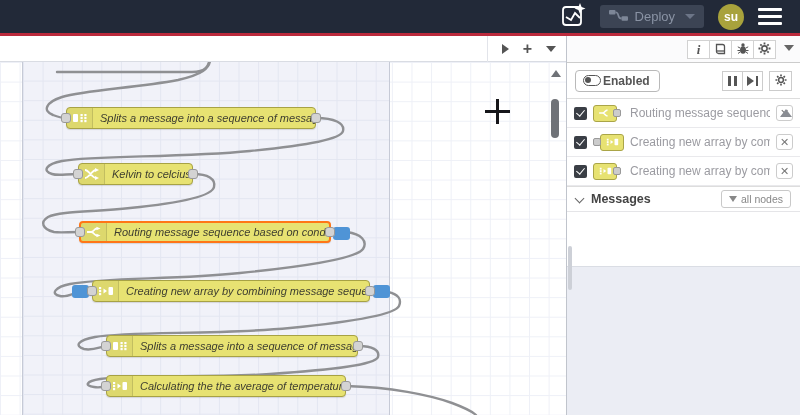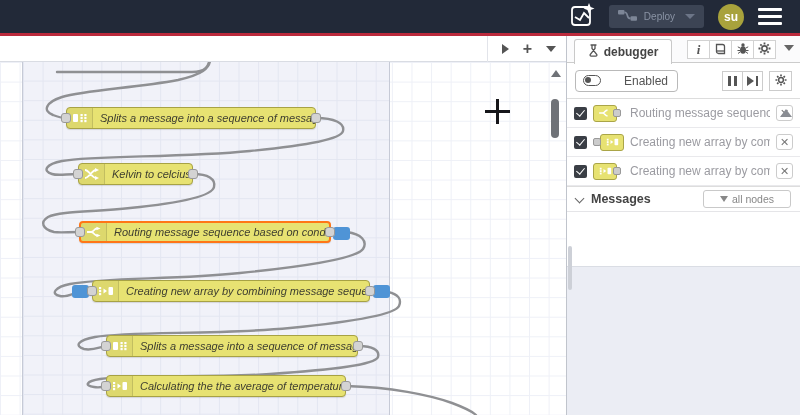--- a/index.html
+++ b/index.html
@@ -5,21 +5,21 @@
   * { margin:0; padding:0; box-sizing:border-box; }
   body { font-family: "Liberation Sans", sans-serif; background:#e8e8e8; }
   .app { position:relative; width:800px; height:415px; background:#fff; overflow:hidden; }
 
   
   .header { position:absolute; top:0; left:0; width:800px; height:33px; background:#222938;
             display:flex; align-items:center; justify-content:flex-end; gap:14px; padding-right:18px; }
   .hdr-icon { width:26px; height:26px; }
   .deploy-btn { height:23px; background:#3c4454; border-radius:3px; display:flex; align-items:center;
                 gap:7px; padding:0 9px; cursor:default; }
-  .deploy-btn .dlabel { font-size:10px; color:#8a93a4; }
+  .deploy-btn .dlabel { font-size:13px; color:#8a93a4; }
   .deploy-caret { width:0; height:0; border-left:5px solid transparent; border-right:5px solid transparent;
                   border-top:5px solid #6c7587; margin-left:3px; }
   .avatar { width:26px; height:26px; border-radius:50%; background:#a8a23c; color:#fff; font-size:12px;
             font-weight:bold; display:flex; align-items:center; justify-content:center; }
   .burger { width:24px; height:17px; display:flex; flex-direction:column; justify-content:space-between; }
   .burger div { height:3.4px; background:#fff; border-radius:1px; }
   .redline { position:absolute; top:33px; left:0; width:800px; height:3px; background:#bb2a3c; }
 
   
   .canvas-wrap { position:absolute; top:36px; left:0; width:566px; height:379px; background:#fff; overflow:hidden; }
@@ -77,22 +77,22 @@
             font-size:12px; font-weight:bold; color:#444; }
   .sb-tab-btns { position:absolute; right:24px; top:4px; display:flex; }
   .sb-ibtn { width:23px; height:19px; border:1px solid #d2d2d2; margin-left:-1px; background:#fff;
              display:flex; align-items:center; justify-content:center; color:#555; }
   .info-i { font-family:"Liberation Serif", serif; font-weight:bold; font-style:italic; font-size:13px; color:#555; }
   .sb-caret { position:absolute; right:6px; top:9px; width:0; height:0;
               border-left:5px solid transparent; border-right:5px solid transparent; border-top:6px solid #666; }
 
   .sb-toolbar { height:36px; border-bottom:1px solid #dddddd; display:flex; align-items:center;
                 justify-content:space-between; padding:0 8px; }
-  .enabled-btn { display:flex; align-items:center; gap:23px; border:1px solid #b9b9b9; border-radius:4px;
-                 background:#fff; padding:3px 9px 3px 7px; font-size:12px; color:#555; }
+  .enabled-btn { display:flex; align-items:center; gap:2px; border:1px solid #b9b9b9; border-radius:4px;
+                 background:#fff; padding:3px 9px 3px 7px; font-size:12px; color:#555;font-weight:bold; }
   .toggle-glyph { width:18px; height:11px; border:1.6px solid #555; border-radius:6px; position:relative; }
   .toggle-glyph::after { content:""; position:absolute; left:1px; top:1px; width:6px; height:6px;
                          border-radius:50%; background:#555; }
   .sb-toolbar-right { display:flex; align-items:center; gap:7px; }
   .pgroup { display:flex; }
   .pbtn { width:21px; height:20px; border:1px solid #cccccc; margin-left:-1px; background:#fff;
           display:flex; align-items:center; justify-content:center; }
   .pause-glyph { display:flex; gap:2.5px; } .pause-glyph div { width:3px; height:10px; background:#555; }
   .step-glyph { display:flex; align-items:center; }
   .step-tri { width:0; height:0; border-top:5px solid transparent; border-bottom:5px solid transparent;
@@ -119,21 +119,21 @@
   .badge.out .brect { left:0; } .badge.out .bport { left:20px; }
   .badge.in  .brect { left:7px; } .badge.in  .bport { left:0; }
   .bp-label { flex:1; font-size:12px; color:#9b9ba1; white-space:nowrap; overflow:hidden; }
   .x-btn { width:17px; height:16px; border:1px solid #cccccc; border-radius:3px; background:#fff;
            color:#777; font-size:11px; line-height:1; display:flex; align-items:center;
            justify-content:center; flex:none; }
 
   .msg-header { border-top:1px solid #dddddd; border-bottom:1px solid #e5e5e8;
                 justify-content:flex-start; }
   .filter-btn { margin-left:auto; display:flex; align-items:center; gap:4px; border:1px solid #c9c9c9;
-                border-radius:3px; background:#fff; padding:2px 16px; font-size:10.5px; font-weight:normal;
+                border-radius:3px; background:#fff; padding:2px 7px; font-size:10.5px; font-weight:normal;
                 color:#888; }
   .funnel { width:0; height:0; border-left:4px solid transparent; border-right:4px solid transparent;
             border-top:6px solid #888; position:relative; }
   .msg-empty { height:22px; background:#fff; }
   .msg-gray { position:absolute; left:0; right:0; bottom:0; top:230px; background:#ebedf4;
               border-top:1px solid #dadde4; }
   .sb-scroll-up { position:absolute; right:8px; top:73px; width:0; height:0;
       border-left:6px solid transparent; border-right:6px solid transparent;
       border-bottom:8px solid #8a8d93; }
   .sb-mini-thumb { position:absolute; left:1px; top:210px; width:4px; height:44px; background:#cdd0d7;
@@ -294,28 +294,20 @@
       </div>
     </div>
 
     <div class="cursor-h" style="left:485px; top:74px;"></div>
     <div class="cursor-v" style="left:496px; top:63px;"></div>
   </div>
 
   <div class="sidebar">
 
     <div class="sb-tabrow">
-      <div class="sb-tab">
-        <span>
-          <svg width="11" height="13" viewBox="0 0 11 13">
-              <path d="M3 1 h5 M4 1 v3.5 L8.8 10.5 a1.1 1.1 0 0 1 -1 1.6 H3.2 a1.1 1.1 0 0 1 -1 -1.6 L7 4.5 V1" fill="none" stroke="#555" stroke-width="1.3" stroke-linecap="round"></path>
-            </svg>
-        </span>
-        <span>debugger</span>
-      </div>
       <div class="sb-tab-btns">
         <div class="sb-ibtn">
             <span class="info-i">i</span>
           </div>
         <div class="sb-ibtn">
           <span>
             <svg width="13" height="12" viewBox="0 0 13 12">
                 <path d="M2.5 1.5 h6 a2 2 0 0 1 2 2 V10.5 H4.5 a2 2 0 0 1 -2 -2 Z" fill="none" stroke="#555" stroke-width="1.3"></path>
                 <path d="M2.5 8 h8" stroke="#555" stroke-width="1.3"></path>
               </svg>

